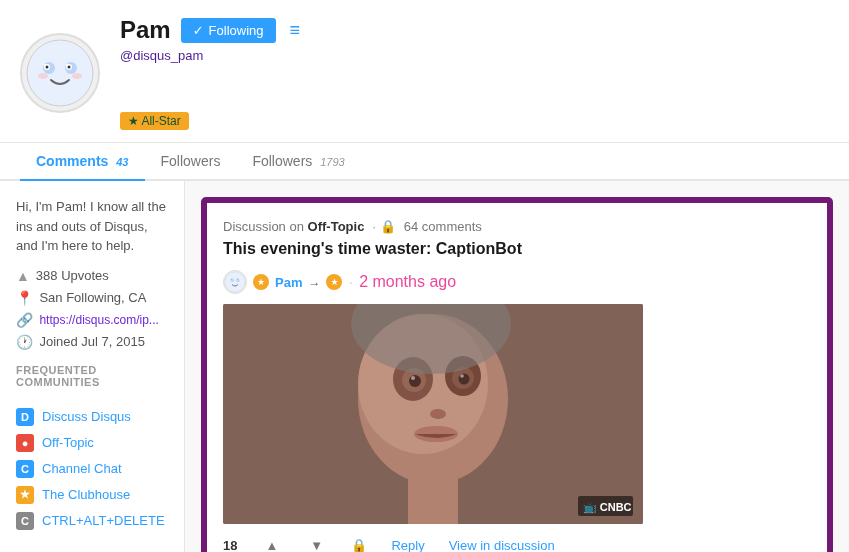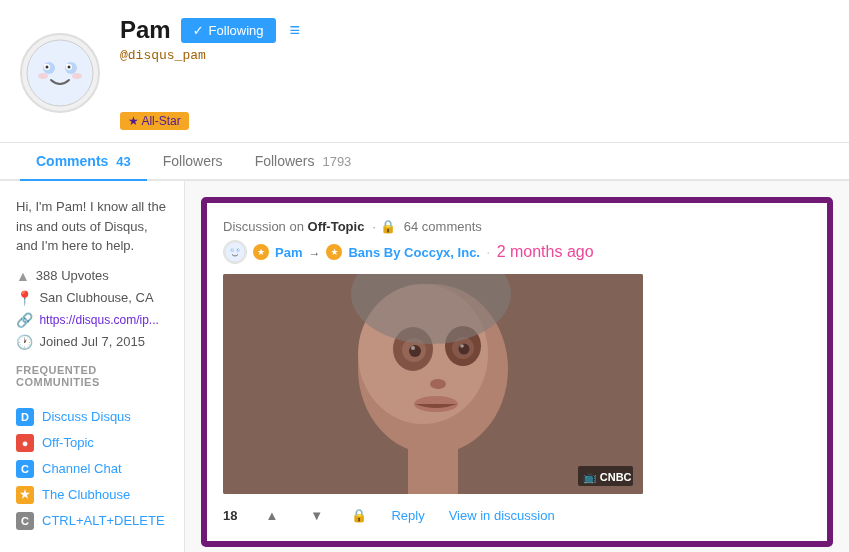--- a/index.html
+++ b/index.html
@@ -9,28 +9,28 @@
 
     
     .profile-header { display: flex; align-items: center; padding: 16px 20px 12px 20px; background: #fff; border-bottom: 1px solid #e5e5e5; gap: 20px; }
     .avatar-circle { width: 80px; height: 80px; border-radius: 50%; background: #f0f0f0; border: 2px solid #ddd; display: flex; align-items: center; justify-content: center; flex-shrink: 0; overflow: hidden; }
     .profile-info { display: flex; flex-direction: column; gap: 4px; }
     .profile-name-row { display: flex; align-items: center; gap: 10px; }
     .profile-name { font-size: 24px; font-weight: 700; color: #1a1a1a; }
     .following-btn { background: #2e9fff; color: #fff; border: none; border-radius: 3px; padding: 5px 12px; font-size: 13px; cursor: pointer; display: flex; align-items: center; gap: 5px; }
     .following-btn .check { color: #fff; }
     .menu-btn { background: none; border: none; cursor: pointer; color: #2e9fff; font-size: 18px; padding: 0 4px; }
-    .profile-handle { color: #a16207; font-size: 13px; font-family: Liberation Mono, monospace; }
-    .allstar-badge { background: #f5a623; color: #4c1d95; border-radius: 3px; padding: 2px 8px; font-size: 12px; display: inline-flex; align-items: center; gap: 4px; width: fit-content; margin-top: 45px; }
+    .profile-handle { color: #4c1d95; font-size: 13px; }
+    .allstar-badge { background: #f5a623; color: #14532d; border-radius: 3px; padding: 2px 8px; font-size: 12px; display: inline-flex; align-items: center; gap: 4px; width: fit-content; margin-top: 45px; }
 
     
     .profile-tabs { display: flex; align-items: center; padding: 0 20px; background: #fff; border-bottom: 2px solid #e5e5e5; gap: 0; }
     .tab { padding: 10px 16px; font-size: 14px; cursor: pointer; color: #777; border-bottom: 2px solid transparent; margin-bottom: -2px; text-decoration: none; }
     .tab.active { color: #2e9fff; border-bottom: 2px solid #2e9fff; font-weight: 600; }
-    .tab-count { color: #999; font-size: 13px; margin-left: 4px; }
+    .tab-count { color: #999; font-size: 11px; margin-left: 4px; font-style: italic; }
     .tab.active .tab-count { color: #2e9fff; }
 
     
     .content-area { display: flex; flex: 1; overflow: hidden; }
 
     
     .sidebar { width: 185px; background: #fff; border-right: 1px solid #e5e5e5; padding: 16px; flex-shrink: 0; overflow-y: auto; }
     .bio-text { font-size: 13px; color: #555; line-height: 1.5; margin-bottom: 12px; }
     .meta-item { display: flex; align-items: center; gap: 6px; font-size: 13px; color: #555; margin-bottom: 6px; }
     .meta-item .icon { font-size: 14px; color: #999; }
@@ -123,21 +123,21 @@
   <div class="content-area">
 
     <div class="sidebar">
       <p class="bio-text">Hi, I'm Pam! I know all the ins and outs of Disqus, and I'm here to help.</p>
       <div class="meta-item">
         <span class="icon">▲</span>
         <span>388 Upvotes</span>
       </div>
       <div class="meta-item">
         <span class="icon">📍</span>
-        <span>San Clubhouse, CA</span>
+        <span>San Following, CA</span>
       </div>
       <div class="meta-item">
         <span class="icon">🔗</span>
         <a href="#">https://disqus.com/ip...</a>
       </div>
       <div class="meta-item">
         <span class="icon">🕐</span>
         <span>Joined Jul 7, 2015</span>
       </div>
 
@@ -166,38 +166,38 @@
     </div>
 
     <div class="feed-area">
       <div class="post-card">
         <div class="post-meta">
           <span>Discussion on</span>
           <strong class="channel">Off-Topic</strong>
           <span class="lock dot-sep"> · 🔒 </span>
           <span class="comment-count">64 comments</span>
         </div>
+        <div class="post-title">This evening's time waster: CaptionBot</div>
         <div class="post-author-row">
           <div class="small-avatar">
             <svg width="24" height="24" viewBox="0 0 24 24">
               <circle cx="12" cy="12" r="11" fill="#e8f0fe" stroke="#ccc" stroke-width="0.5"></circle>
               <circle cx="9" cy="10" r="2" fill="#b8d4f8"></circle>
               <circle cx="15" cy="10" r="2" fill="#b8d4f8"></circle>
               <circle cx="8.5" cy="9.5" r="1" fill="#fff"></circle>
               <circle cx="14.5" cy="9.5" r="1" fill="#fff"></circle>
               <circle cx="8.5" cy="9.5" r="0.5" fill="#333"></circle>
               <circle cx="14.5" cy="9.5" r="0.5" fill="#333"></circle>
               <path d="M9 15 Q12 18 15 15" stroke="#666" stroke-width="1" fill="none" stroke-linecap="round"></path>
             </svg>
           </div>
           <span class="recipient-badge">★</span>
           <span class="author-name">Pam</span>
           <span class="arrow-icon">→</span>
           <span class="recipient-badge">★</span>
-          <span class="author-name">Bans By Coccyx, Inc.</span>
           <span class="dot-sep"> · </span>
           <span class="post-time">2 months ago</span>
         </div>
 
         <div class="post-image">
           <svg width="420" height="220" viewBox="0 0 420 220" xmlns="http://www.w3.org/2000/svg">
 
             <rect width="420" height="220" fill="#8a6b5e"></rect>
 
             <ellipse cx="210" cy="95" rx="75" ry="85" fill="#c4917e"></ellipse>

